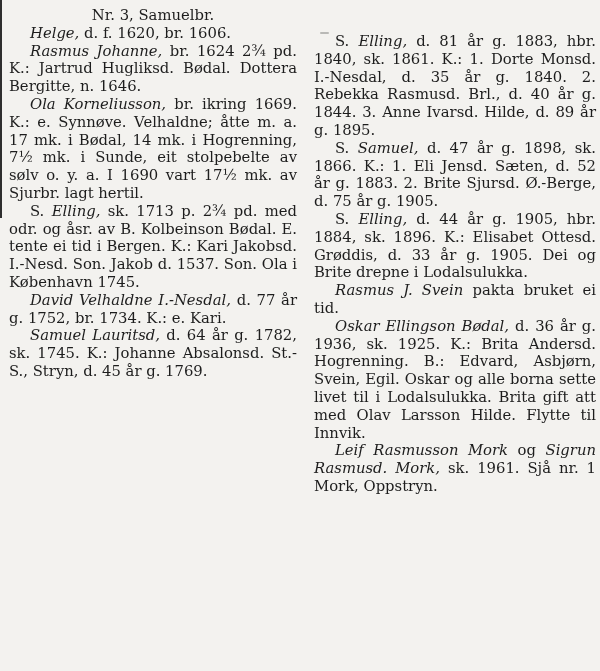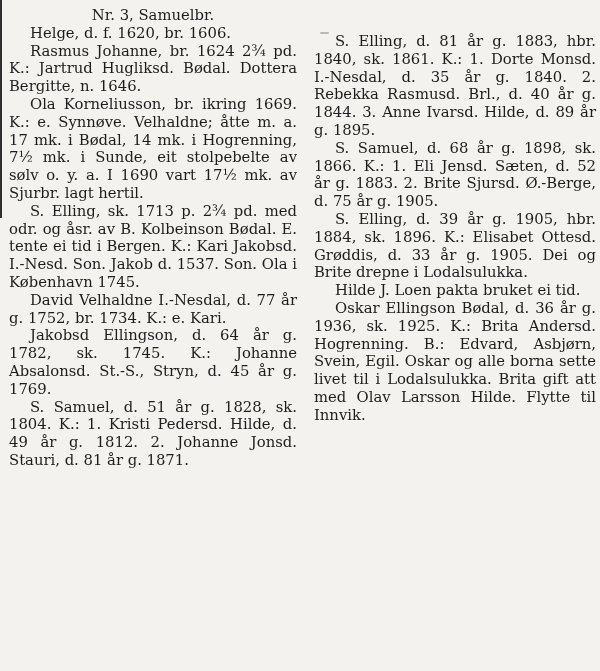--- a/index.html
+++ b/index.html
@@ -28,21 +28,21 @@
   .col-right { width: 282px; padding-top: 26px; }
   p.para {
     margin: 0;
     text-align: justify;
     text-indent: 21px;
   }
   p.para.center {
     text-align: center;
     text-indent: 0;
   }
-  .it { }
+  .it { font-style: italic; }
   .edge-line {
     position: absolute;
     left: 0;
     top: 0;
     width: 2px;
     height: 218px;
     background: #2e2e2e;
   }
   .artifact-dash {
     position: absolute;
@@ -61,24 +61,24 @@
   <div class="edge-line"></div>
   <div class="artifact-dash"></div>
   <div class="cols">
     <div class="col col-left">
         <p class="para center"><span>Nr. 3, Samuelbr.</span></p>
         <p class="para"><span class="it">Helge,</span><span> d. f. 1620, br. 1606.</span></p>
         <p class="para"><span class="it">Rasmus Johanne,</span><span> br. 1624 2¾ pd. K.: Jartrud Hugliksd. Bødal. Dottera Bergitte, n. 1646.</span></p>
         <p class="para"><span class="it">Ola Korneliusson,</span><span> br. ikring 1669. K.: e. Synnøve. Velhaldne; åtte m. a. 17 mk. i Bødal, 14 mk. i Hogrenning, 7½ mk. i Sunde, eit stolpebelte av sølv o. y. a. I 1690 vart 17½ mk. av Sjurbr. lagt hertil.</span></p>
         <p class="para"><span>S. </span><span class="it">Elling,</span><span> sk. 1713 p. 2¾ pd. med odr. og åsr. av B. Kolbeinson Bødal. E. tente ei tid i Bergen. K.: Kari Jakobsd. I.-Nesd. Son. Jakob d. 1537. Son. Ola i København 1745.</span></p>
         <p class="para"><span class="it">David Velhaldne I.-Nesdal,</span><span> d. 77 år g. 1752, br. 1734. K.: e. Kari.</span></p>
-        <p class="para"><span class="it">Jakobsd Ellingson,</span><span> d. 64 år g. 1782, sk. 1745. K.: Johanne Absalonsd. St.-S., Stryn, d. 45 år g. 1769.</span></p>
-        <p class="para"><span>S. </span><span class="it">Samuel,</span><span> d. 51 år g. 1828, sk. 1804. K.: 1. Kristi Pedersd. Hilde, d. 49 år g. 1812. 2. Johanne Jonsd. Stauri, d. 81 år g. 1871.</span></p>
+        <p class="para"><span class="it">Samuel Lauritsd,</span><span> d. 64 år g. 1782, sk. 1745. K.: Johanne Absalonsd. St.-S., Stryn, d. 45 år g. 1769.</span></p>
       </div>
     <div class="col col-right">
         <p class="para"><span>S. </span><span class="it">Elling,</span><span> d. 81 år g. 1883, hbr. 1840, sk. 1861. K.: 1. Dorte Monsd. I.-Nesdal, d. 35 år g. 1840. 2. Rebekka Rasmusd. Brl., d. 40 år g. 1844. 3. Anne Ivarsd. Hilde, d. 89 år g. 1895.</span></p>
-        <p class="para"><span>S. </span><span class="it">Samuel,</span><span> d. 68 år g. 1898, sk. 1866. K.: 1. Eli Jensd. Sæten, d. 52 år g. 1883. 2. Brite Sjursd. Ø.-Berge, d. 75 år g. 1905.</span></p>
-        <p class="para"><span>S. </span><span class="it">Elling,</span><span> d. 39 år g. 1905, hbr. 1884, sk. 1896. K.: Elisabet Ottesd. Grøddis, d. 33 år g. 1905. Dei og Brite drepne i Lodalsulukka.</span></p>
-        <p class="para"><span class="it">Hilde J. Loen</span><span> pakta bruket ei tid.</span></p>
+        <p class="para"><span>S. </span><span class="it">Samuel,</span><span> d. 47 år g. 1898, sk. 1866. K.: 1. Eli Jensd. Sæten, d. 52 år g. 1883. 2. Brite Sjursd. Ø.-Berge, d. 75 år g. 1905.</span></p>
+        <p class="para"><span>S. </span><span class="it">Elling,</span><span> d. 44 år g. 1905, hbr. 1884, sk. 1896. K.: Elisabet Ottesd. Grøddis, d. 33 år g. 1905. Dei og Brite drepne i Lodalsulukka.</span></p>
+        <p class="para"><span class="it">Rasmus J. Svein</span><span> pakta bruket ei tid.</span></p>
         <p class="para"><span class="it">Oskar Ellingson Bødal,</span><span> d. 36 år g. 1936, sk. 1925. K.: Brita Andersd. Hogrenning. B.: Edvard, Asbjørn, Svein, Egil. Oskar og alle borna sette livet til i Lodalsulukka. Brita gift att med Olav Larsson Hilde. Flytte til Innvik.</span></p>
+        <p class="para"><span class="it">Leif Rasmusson Mork</span><span> og </span><span class="it">Sigrun Rasmusd. Mork,</span><span> sk. 1961. Sjå nr. 1 Mork, Oppstryn.</span></p>
       </div>
   </div>
 </div>
 
 </body></html>

